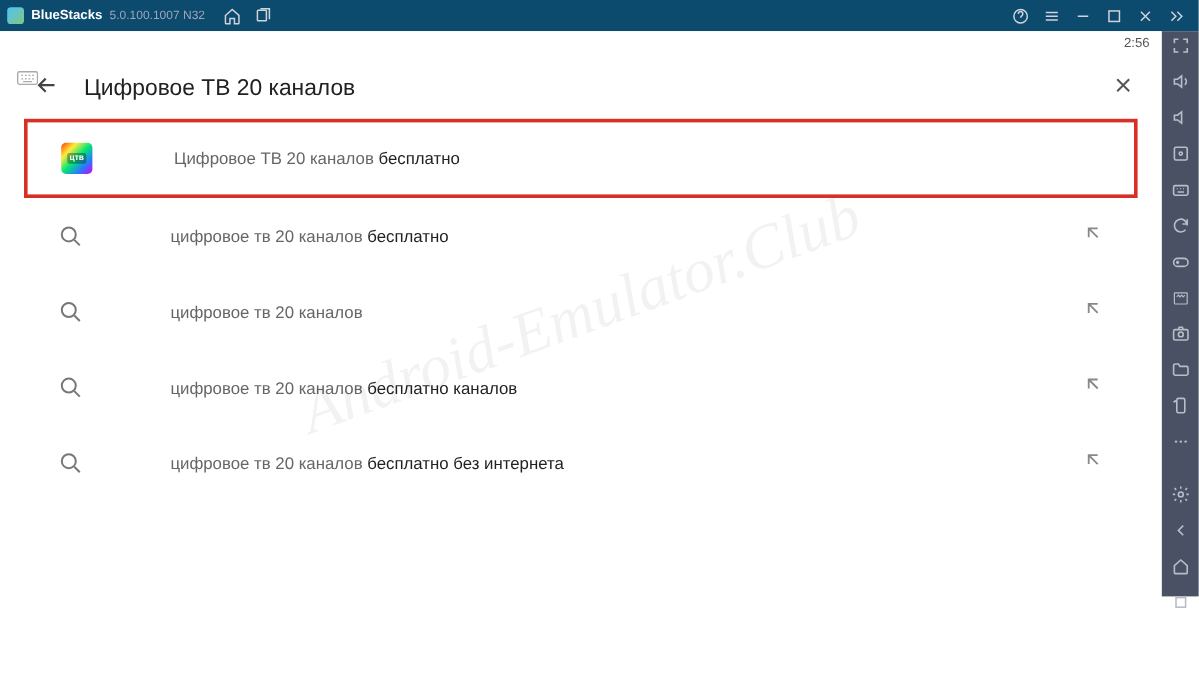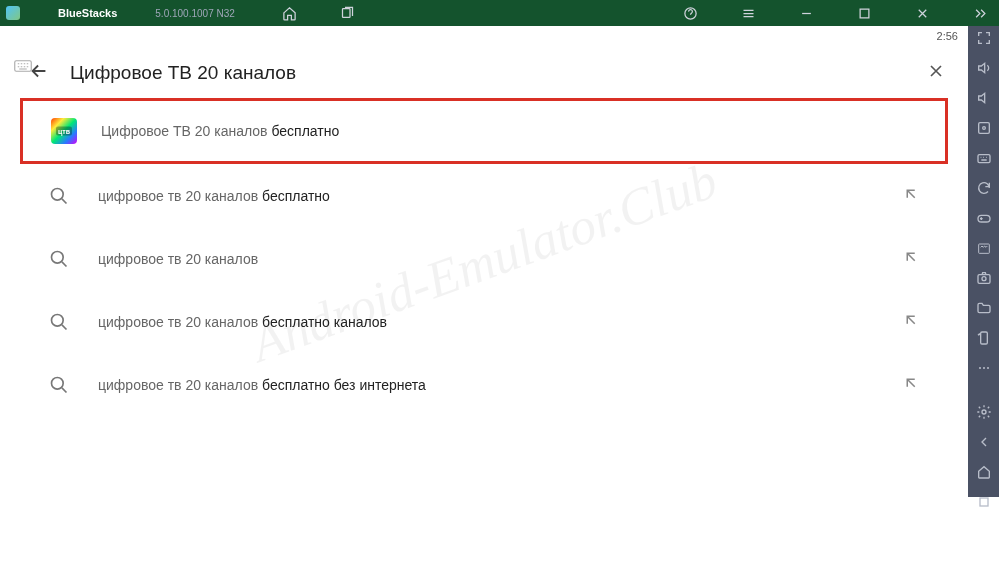--- a/index.html
+++ b/index.html
@@ -1,18 +1,18 @@
 <!DOCTYPE html>
 <html><head>
 <meta charset="utf-8">
 <style>
 * { margin: 0; padding: 0; box-sizing: border-box; font-family: Arial, sans-serif; }
 body { width: 999px; height: 577px; background: #fff; overflow: hidden; position: relative; }
 
-.titlebar { height: 26px; background: #14532d; display: flex; align-items: center; color: #fff; font-size: 11px; padding: 0 6px; gap: 32px; }
+.titlebar { height: 26px; background: #0c4a6e; display: flex; align-items: center; color: #fff; font-size: 11px; padding: 0 6px; }
 .titlebar .logo { width: 14px; height: 14px; background: linear-gradient(135deg,#4fc3f7,#81c784); border-radius: 3px; margin-right: 6px; }
 .titlebar .name { font-weight: 600; margin-right: 6px; }
 .titlebar .version { color: #9ea6b8; font-size: 10px; margin-right: 10px; }
 .titlebar .t-icon { width: 26px; height: 26px; display: flex; align-items: center; justify-content: center; cursor: pointer; color: #cfd3dc; }
 .titlebar .t-icon svg { width: 15px; height: 15px; }
 .titlebar .spacer { flex: 1; }
 
 .main-area { display: flex; height: 471px; }
 .content { flex: 1; background: #fff; position: relative; }
 .sidepanel { width: 31px; background: #4a5164; display: flex; flex-direction: column; align-items: center; padding-top: 4px; gap: 14px; }
@@ -22,21 +22,21 @@
 
 .statusbar { height: 20px; display: flex; align-items: center; justify-content: flex-end; padding: 0 10px; font-size: 11px; color: #555; }
 .kb-icon { position: absolute; left: 14px; top: 32px; color: #aaa; }
 
 .search-hdr { display: flex; align-items: center; padding: 14px 22px 8px 28px; gap: 20px; }
 .search-hdr .back { cursor: pointer; color: #444; }
 .search-hdr .query { font-size: 19px; color: #222; flex: 1; }
 .search-hdr .close { cursor: pointer; color: #555; }
 
 .results { padding: 4px 20px; }
-.result-row { display: flex; align-items: center; height: 63px; padding: 0 28px; cursor: pointer; }
+.result-row { display: flex; align-items: center; height: 63px; padding: 0 28px; cursor: pointer; gap: 44px; }
 .result-row.hl { border: 3px solid #d93025; height: 66px; }
 .result-row .ricon { width: 22px; display: flex; justify-content: center; color: #777; margin-right: 28px; }
 .result-row .ricon svg { width: 20px; height: 20px; }
 .result-row .appicon { width: 26px; height: 26px; margin-right: 24px; border-radius: 4px; background: linear-gradient(135deg,#ff3d00,#ffeb3b,#00e676,#2979ff,#d500f9); position: relative; }
 .result-row .appicon::after { content:'цтв'; position:absolute; top:50%; left:50%; transform:translate(-50%,-50%); font-size:7px; color:#fff; font-weight:bold; background:rgba(0,0,0,0.3); padding:1px 2px; border-radius:2px; }
 .result-row .text { flex: 1; font-size: 14px; color: #333; }
 .result-row .text .base { color: #666; }
 .result-row .text .bold { color: #222; font-weight: 500; }
 .result-row .arrow { color: #888; }
 .result-row .arrow svg { width: 18px; height: 18px; }

